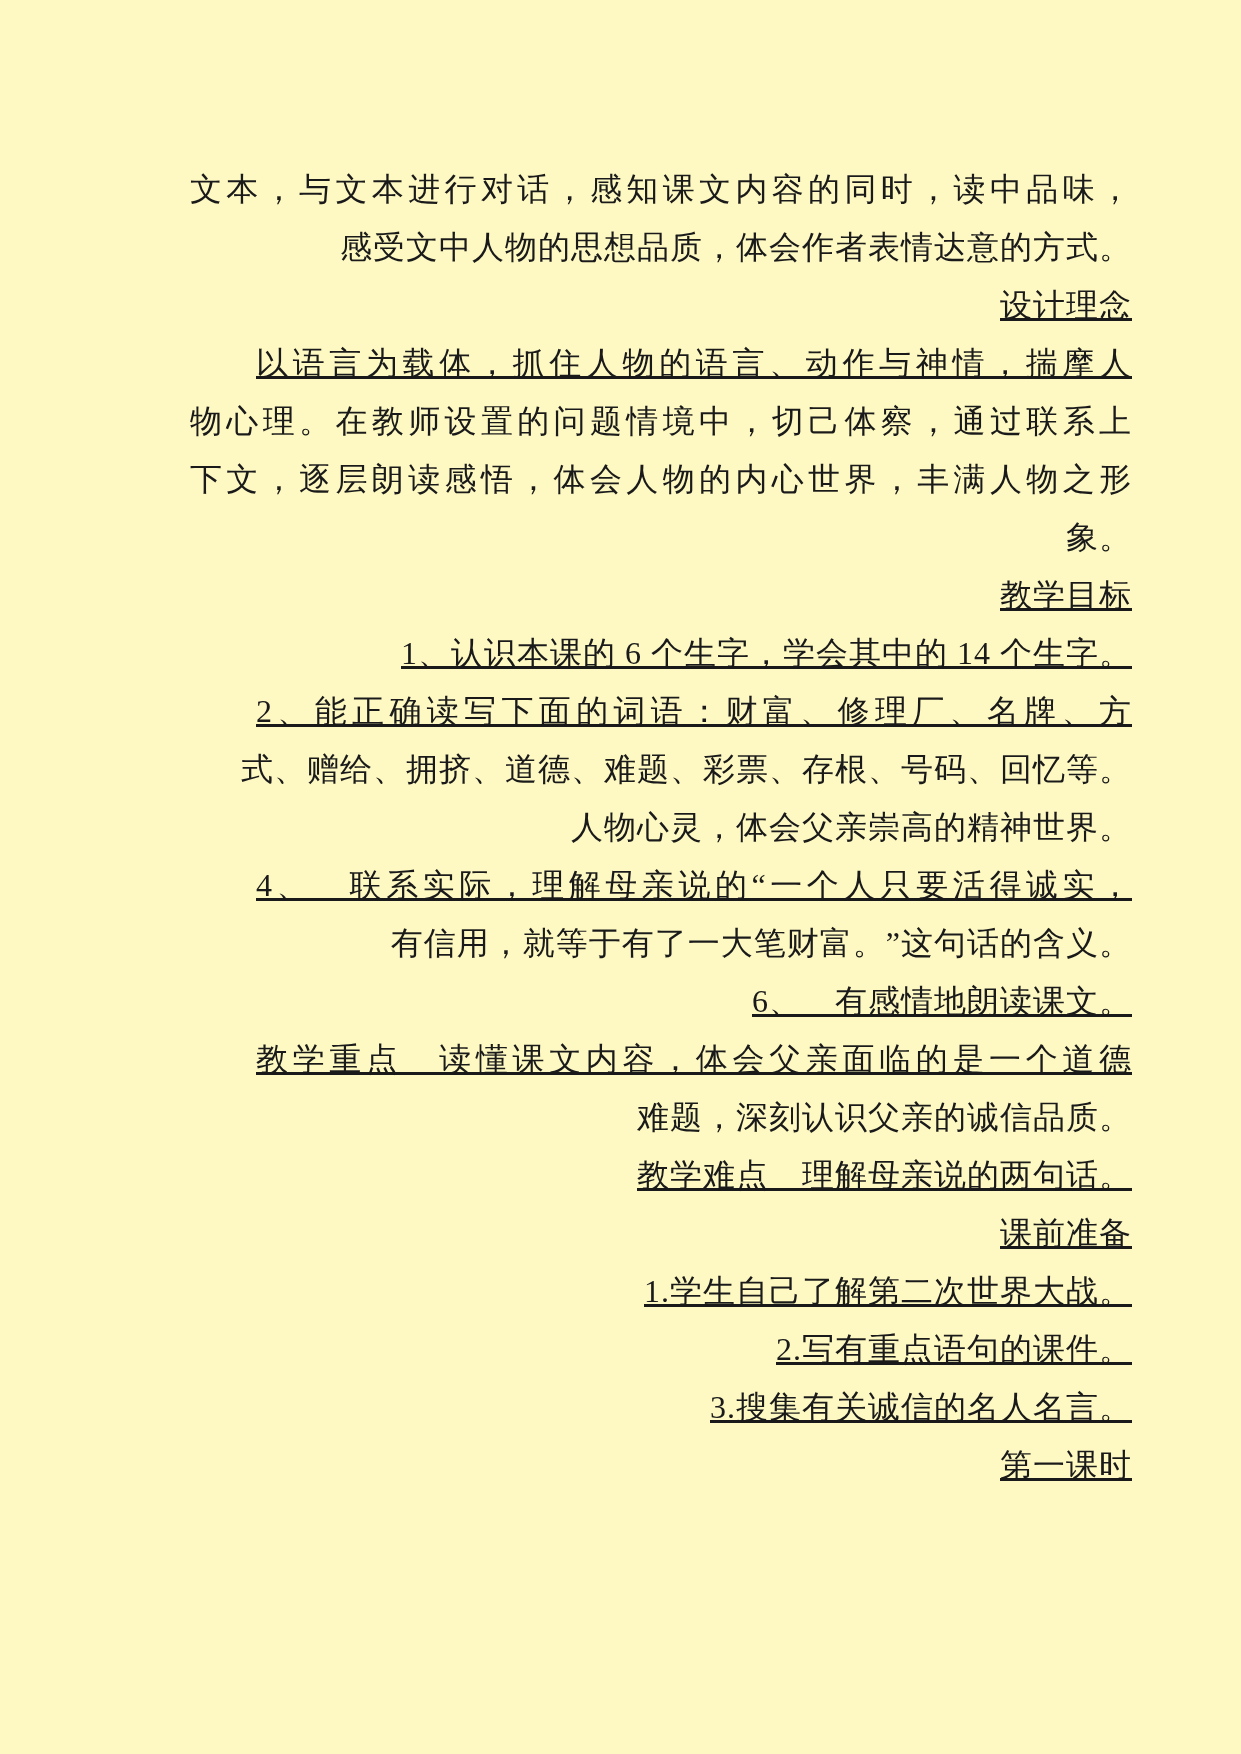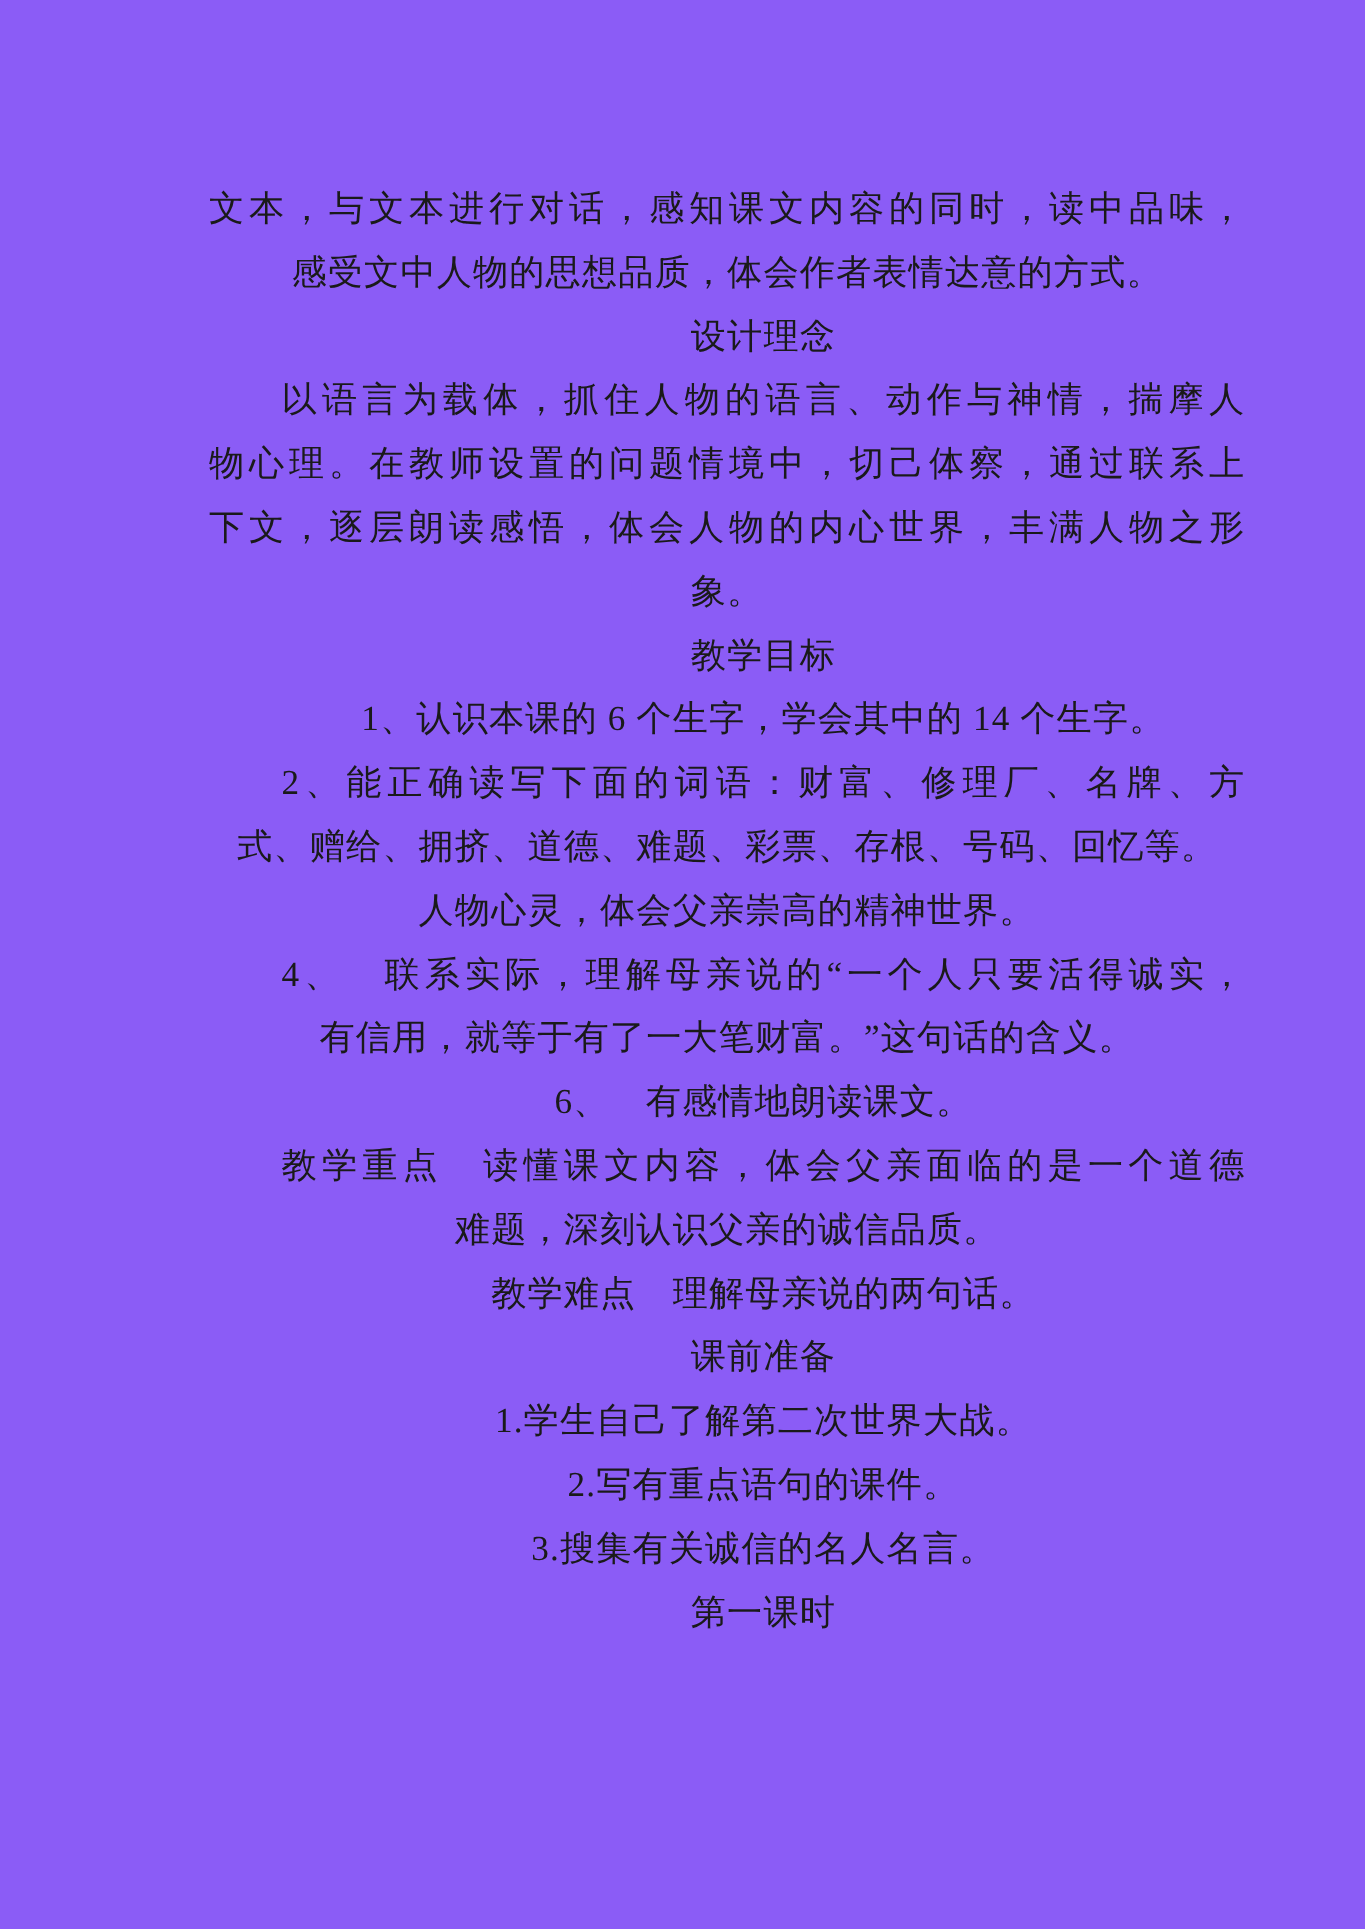--- a/index.html
+++ b/index.html
@@ -4,43 +4,44 @@
 <style>
   html, body {
     margin: 0;
     padding: 0;
     background: #ffffff;
   }
   .page {
     position: relative;
     width: 1241px;
     height: 1754px;
-    background: #8b5cf6;
+    background: #fef9c3;
     overflow: hidden;
     font-family: "Liberation Serif", "DejaVu Serif", serif;
     color: #1a1a1a;
   }
   .content {
     position: absolute;
     top: 160px;
     left: 190px;
     width: 942px;
   }
   .line {
     margin: 0;
     padding: 0;
     font-size: 32px;
     line-height: 58px;
     letter-spacing: 1px;
     white-space: normal;
-    text-align: center;
+    text-align: right;
     font-weight: normal;
   }
   .line.indent {
     text-indent: 66px;
+    text-decoration: underline;
   }
   .line.fill {
     text-align: justify;
     text-align-last: justify;
   }
 </style>
 </head>
 <body>
 
 <div class="page">

